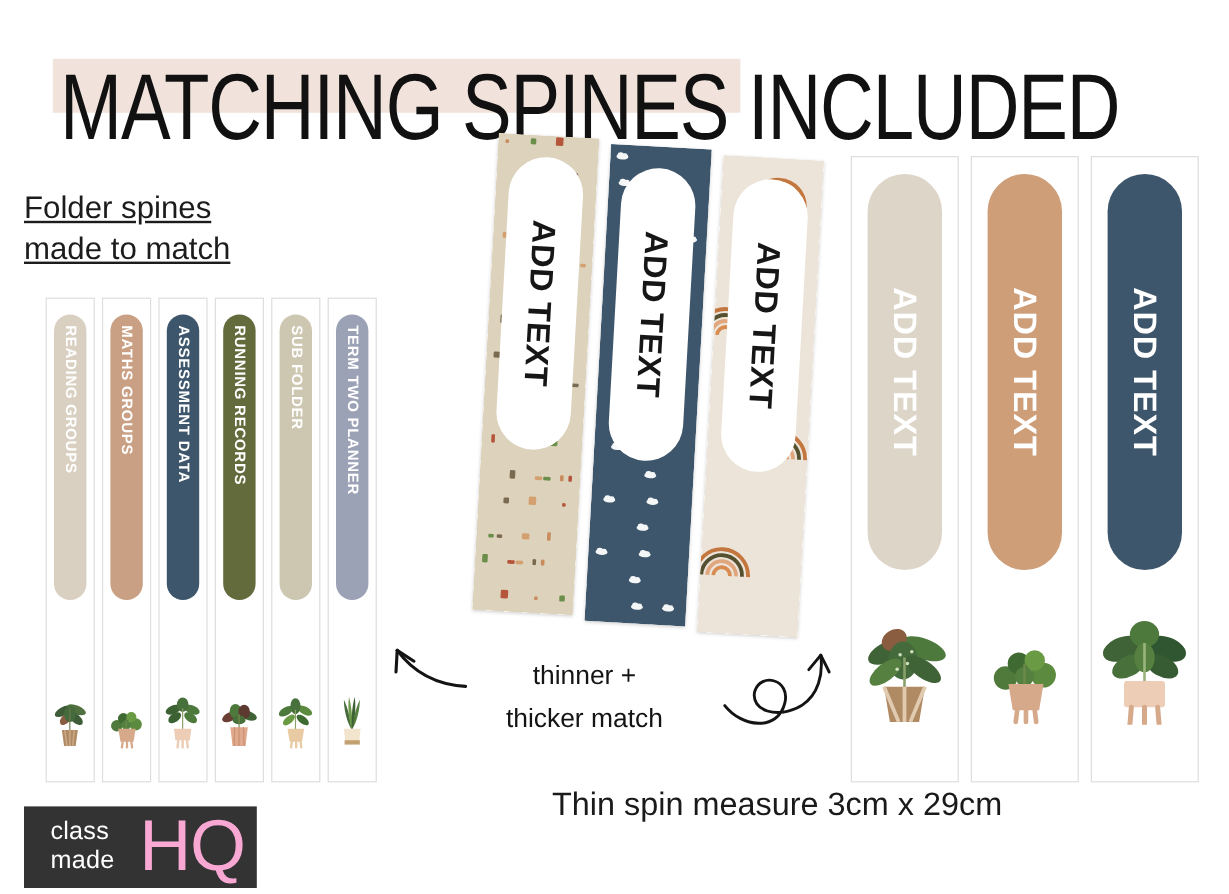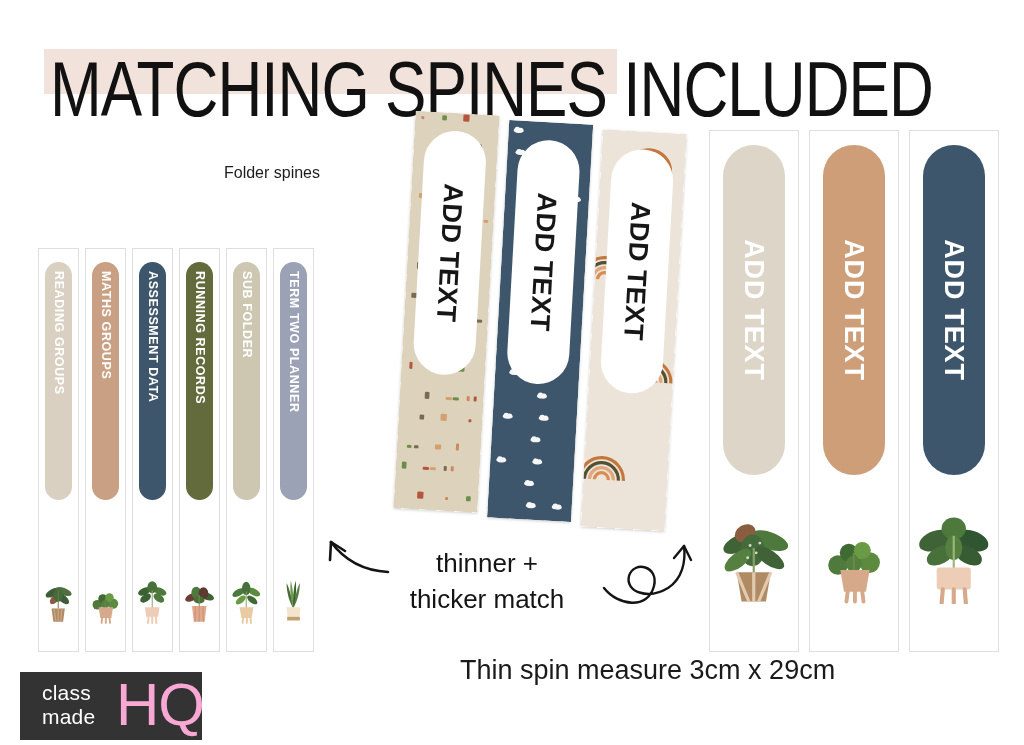--- a/index.html
+++ b/index.html
@@ -15,21 +15,21 @@
   #title-text{
     position:absolute;left:50px;top:22px;width:960px;height:76px;
     font-size:66px;line-height:76px;letter-spacing:-1px;
     font-weight:400;color:#111111;white-space:nowrap;
     font-family:"Liberation Sans", sans-serif;
     transform:scaleY(1.18) scaleX(0.94);transform-origin:left top;
   }
   
   #left-caption{
     position:absolute;left:20px;top:156px;width:300px;
-    text-align:right;font-size:16px;line-height:34px;color:#1c1c1c;font-weight:400;
+    text-align:left;font-size:26px;line-height:34px;color:#1c1c1c;font-weight:400;text-decoration:underline;
   }
   #left-caption span{display:block;}
   
   #thin-group{position:absolute;left:38px;top:248px;width:290px;height:404px;display:flex;gap:6px;}
   .thin-card{
     position:relative;width:41px;height:404px;background:#fff;
     border:1px solid #dedede;box-sizing:border-box;
     display:flex;flex-direction:column;align-items:center;
   }
   .thin-pill{
@@ -62,21 +62,21 @@
   .tilt-label{
     position:absolute;left:0;top:0;width:244px;height:62px;
     transform:rotate(90deg);transform-origin:31px 31px;
     color:#161616;font-size:27px;line-height:62px;font-weight:600;
     letter-spacing:0.5px;white-space:nowrap;text-align:center;
     transform-box:border-box;
   }
   
   #annot-text{
     position:absolute;left:382px;top:545px;width:210px;text-align:center;
-    font-size:26px;line-height:36px;color:#141414;
+    font-size:22px;line-height:36px;color:#141414;
   }
   #annot-text span{display:block;}
   #arrow-left{position:absolute;left:318px;top:524px;}
   #arrow-loop{position:absolute;left:596px;top:540px;}
   
   #thick-group{position:absolute;left:709px;top:130px;width:300px;height:522px;display:flex;gap:10px;}
   .thick-card{
     position:relative;width:90px;height:522px;background:#fff;
     border:1px solid #dedede;box-sizing:border-box;
     display:flex;flex-direction:column;align-items:center;
@@ -95,37 +95,39 @@
   
   #measures{
     position:absolute;left:460px;top:652px;width:556px;
     font-size:27px;line-height:36px;color:#1a1a1a;
   }
   #measures span{display:block;}
   
   #logo{
     position:absolute;left:20px;top:672px;width:182px;height:68px;
     background:#333333;
+    padding-left:12px;
   }
   #logo-stack{position:absolute;left:22px;top:9px;width:78px;color:#fff;
     font-size:21px;line-height:24px;font-weight:300;letter-spacing:0.2px;}
   #logo-stack span{display:block;}
   #logo-hq{position:absolute;left:96px;top:-1px;color:#f9a8d4;font-size:60px;
     line-height:68px;font-weight:300;letter-spacing:-1px;}
 </style>
 </head>
 <body>
 
 <div id="title-band">
   <div id="title-highlight" style="width: 573.253px; background: rgb(241, 227, 219);"></div>
   <div id="title-text" style="color: rgb(17, 17, 17);">MATCHING SPINES INCLUDED</div>
 </div>
 
 <div id="left-caption">
   <span>Folder spines</span>
+  <span>made to match</span>
 </div>
 
 <div id="thin-group">
     <div class="thin-card">
       <div class="thin-pill" style="background: rgb(217, 208, 194);">
         <div class="thin-label" style="color: rgb(255, 255, 255);">READING GROUPS</div>
       </div>
       <div class="plant-slot">
         <svg width="38.44" height="47.12" viewBox="0 0 62 78">
           <ellipse cx="22" cy="26" rx="13" ry="6" fill="#3f5c39" transform="rotate(-28 22 26)"></ellipse>

